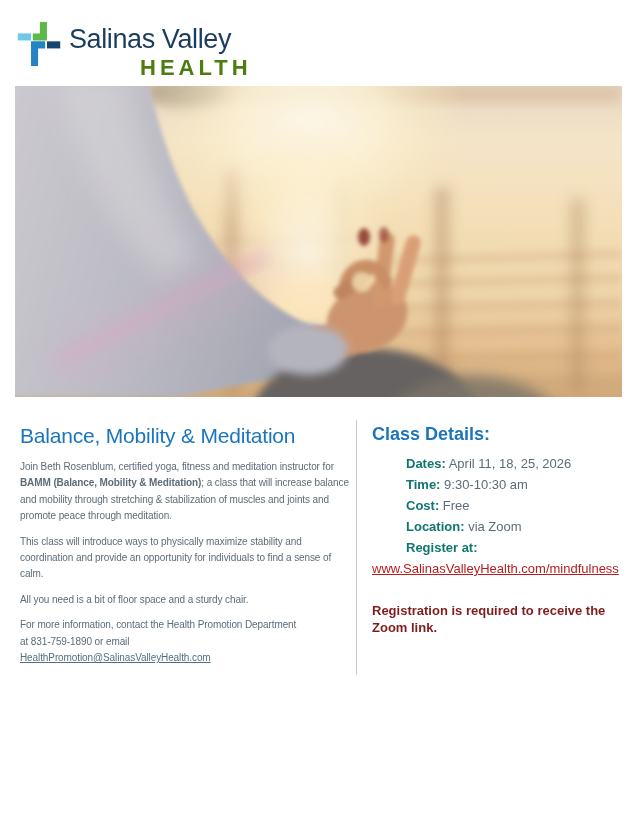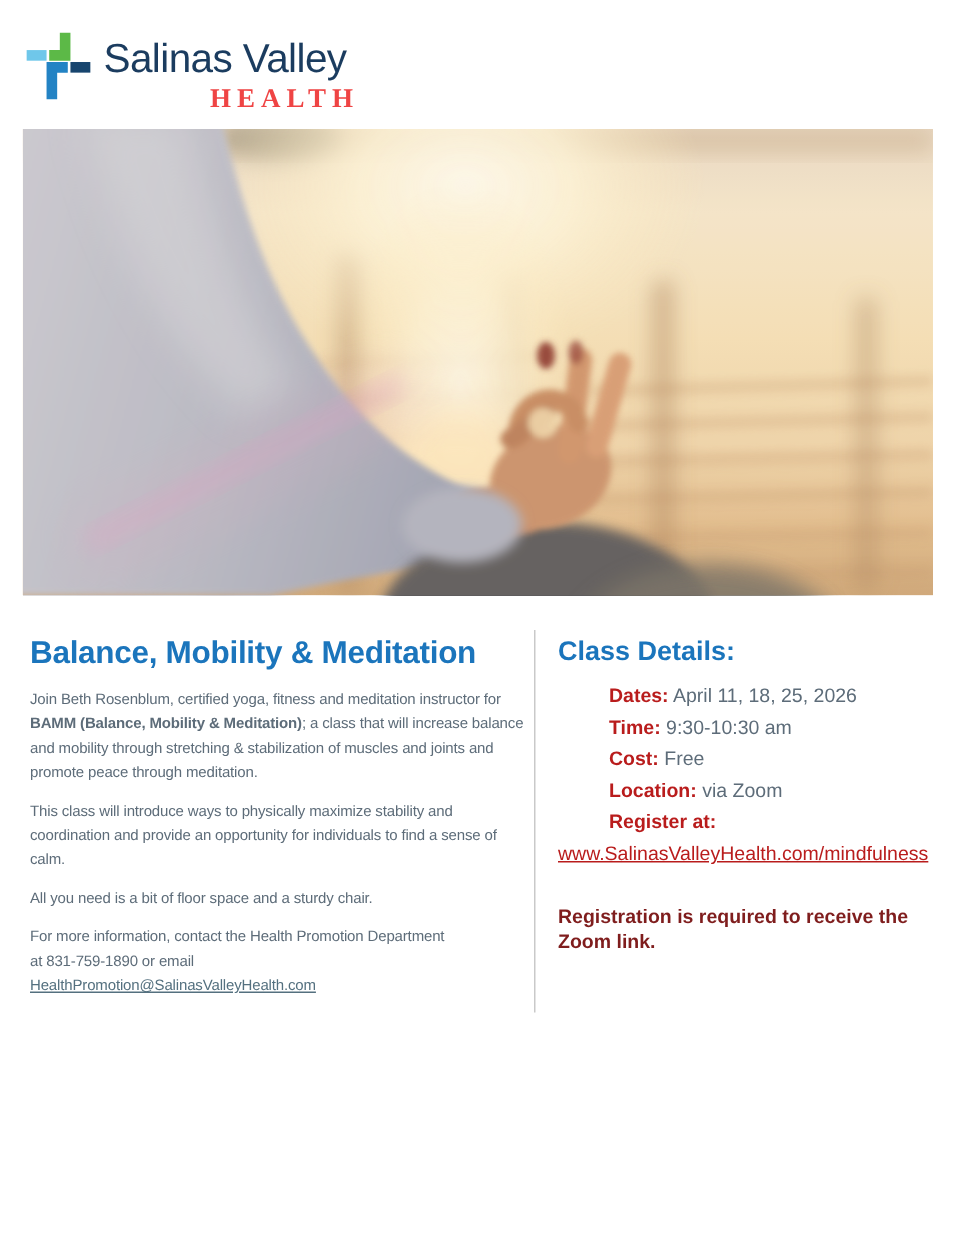--- a/index.html
+++ b/index.html
@@ -5,42 +5,42 @@
   html,body{margin:0;padding:0;background:#ffffff;}
   body{width:641px;height:833px;position:relative;overflow:hidden;
        font-family:"Liberation Sans", sans-serif;}
   .page{position:absolute;inset:0;background:#ffffff;}
 
   
   .logo{position:absolute;left:16px;top:14px;width:300px;height:62px;}
   .logo-cross{position:absolute;left:0;top:2px;}
   .brand{position:absolute;left:53px;top:10px;font-size:27px;font-weight:normal;
          color:#1B3C5F;letter-spacing:-0.4px;white-space:nowrap;}
-  .brand-sub{position:absolute;left:124px;top:41px;font-size:18px;font-weight:bold;
-         color:#ef4444;letter-spacing:4px;white-space:nowrap;font-family:Liberation Serif, serif;}
+  .brand-sub{position:absolute;left:124px;top:41px;font-size:22px;font-weight:bold;
+         color:#4d7c0f;letter-spacing:4px;white-space:nowrap;}
 
   
   .photo{position:absolute;left:15px;top:86px;width:607px;height:311px;overflow:hidden;}
   .photo svg{display:block;}
 
   
   .left-col{position:absolute;left:20px;top:424px;width:334px;}
-  .left-col h1{margin:0 0 11px 0;font-size:21px;font-weight:bold;color:#1B75BC;
+  .left-col h1{margin:0 0 11px 0;font-size:21px;font-weight:normal;color:#1B75BC;
                letter-spacing:-0.2px;}
   .left-col p{margin:0 0 9px 0;font-size:10px;line-height:16.4px;color:#5D6C79;
               letter-spacing:-0.1px;}
   .left-col p.contact{}
   .email{color:#54707F;text-decoration:underline;cursor:pointer;}
 
   .divider{position:absolute;left:356px;top:420px;width:1px;height:255px;background:#C9C9C9;}
 
   .right-col{position:absolute;left:372px;top:424px;width:260px;}
   .right-col h2{margin:0 0 11px 0;font-size:18px;font-weight:bold;color:#1B75BC;}
   .detail-row{font-size:13px;line-height:15px;margin-bottom:6px;color:#5D6C79;}
-  .detail-row .lbl{font-weight:bold;color:#b91c1c;padding-left:34px;}
+  .detail-row .lbl{font-weight:bold;color:#0f766e;padding-left:34px;}
   .reg-url{font-size:13px;line-height:15px;color:#b91c1c;margin-top:1px;text-decoration:underline;}
   .note{margin-top:26px;font-size:13px;line-height:17px;font-weight:bold;
         color:#7f1d1d;}
 </style>
 </head>
 <body>
 
 <div class="page">
 
   <header class="logo">

